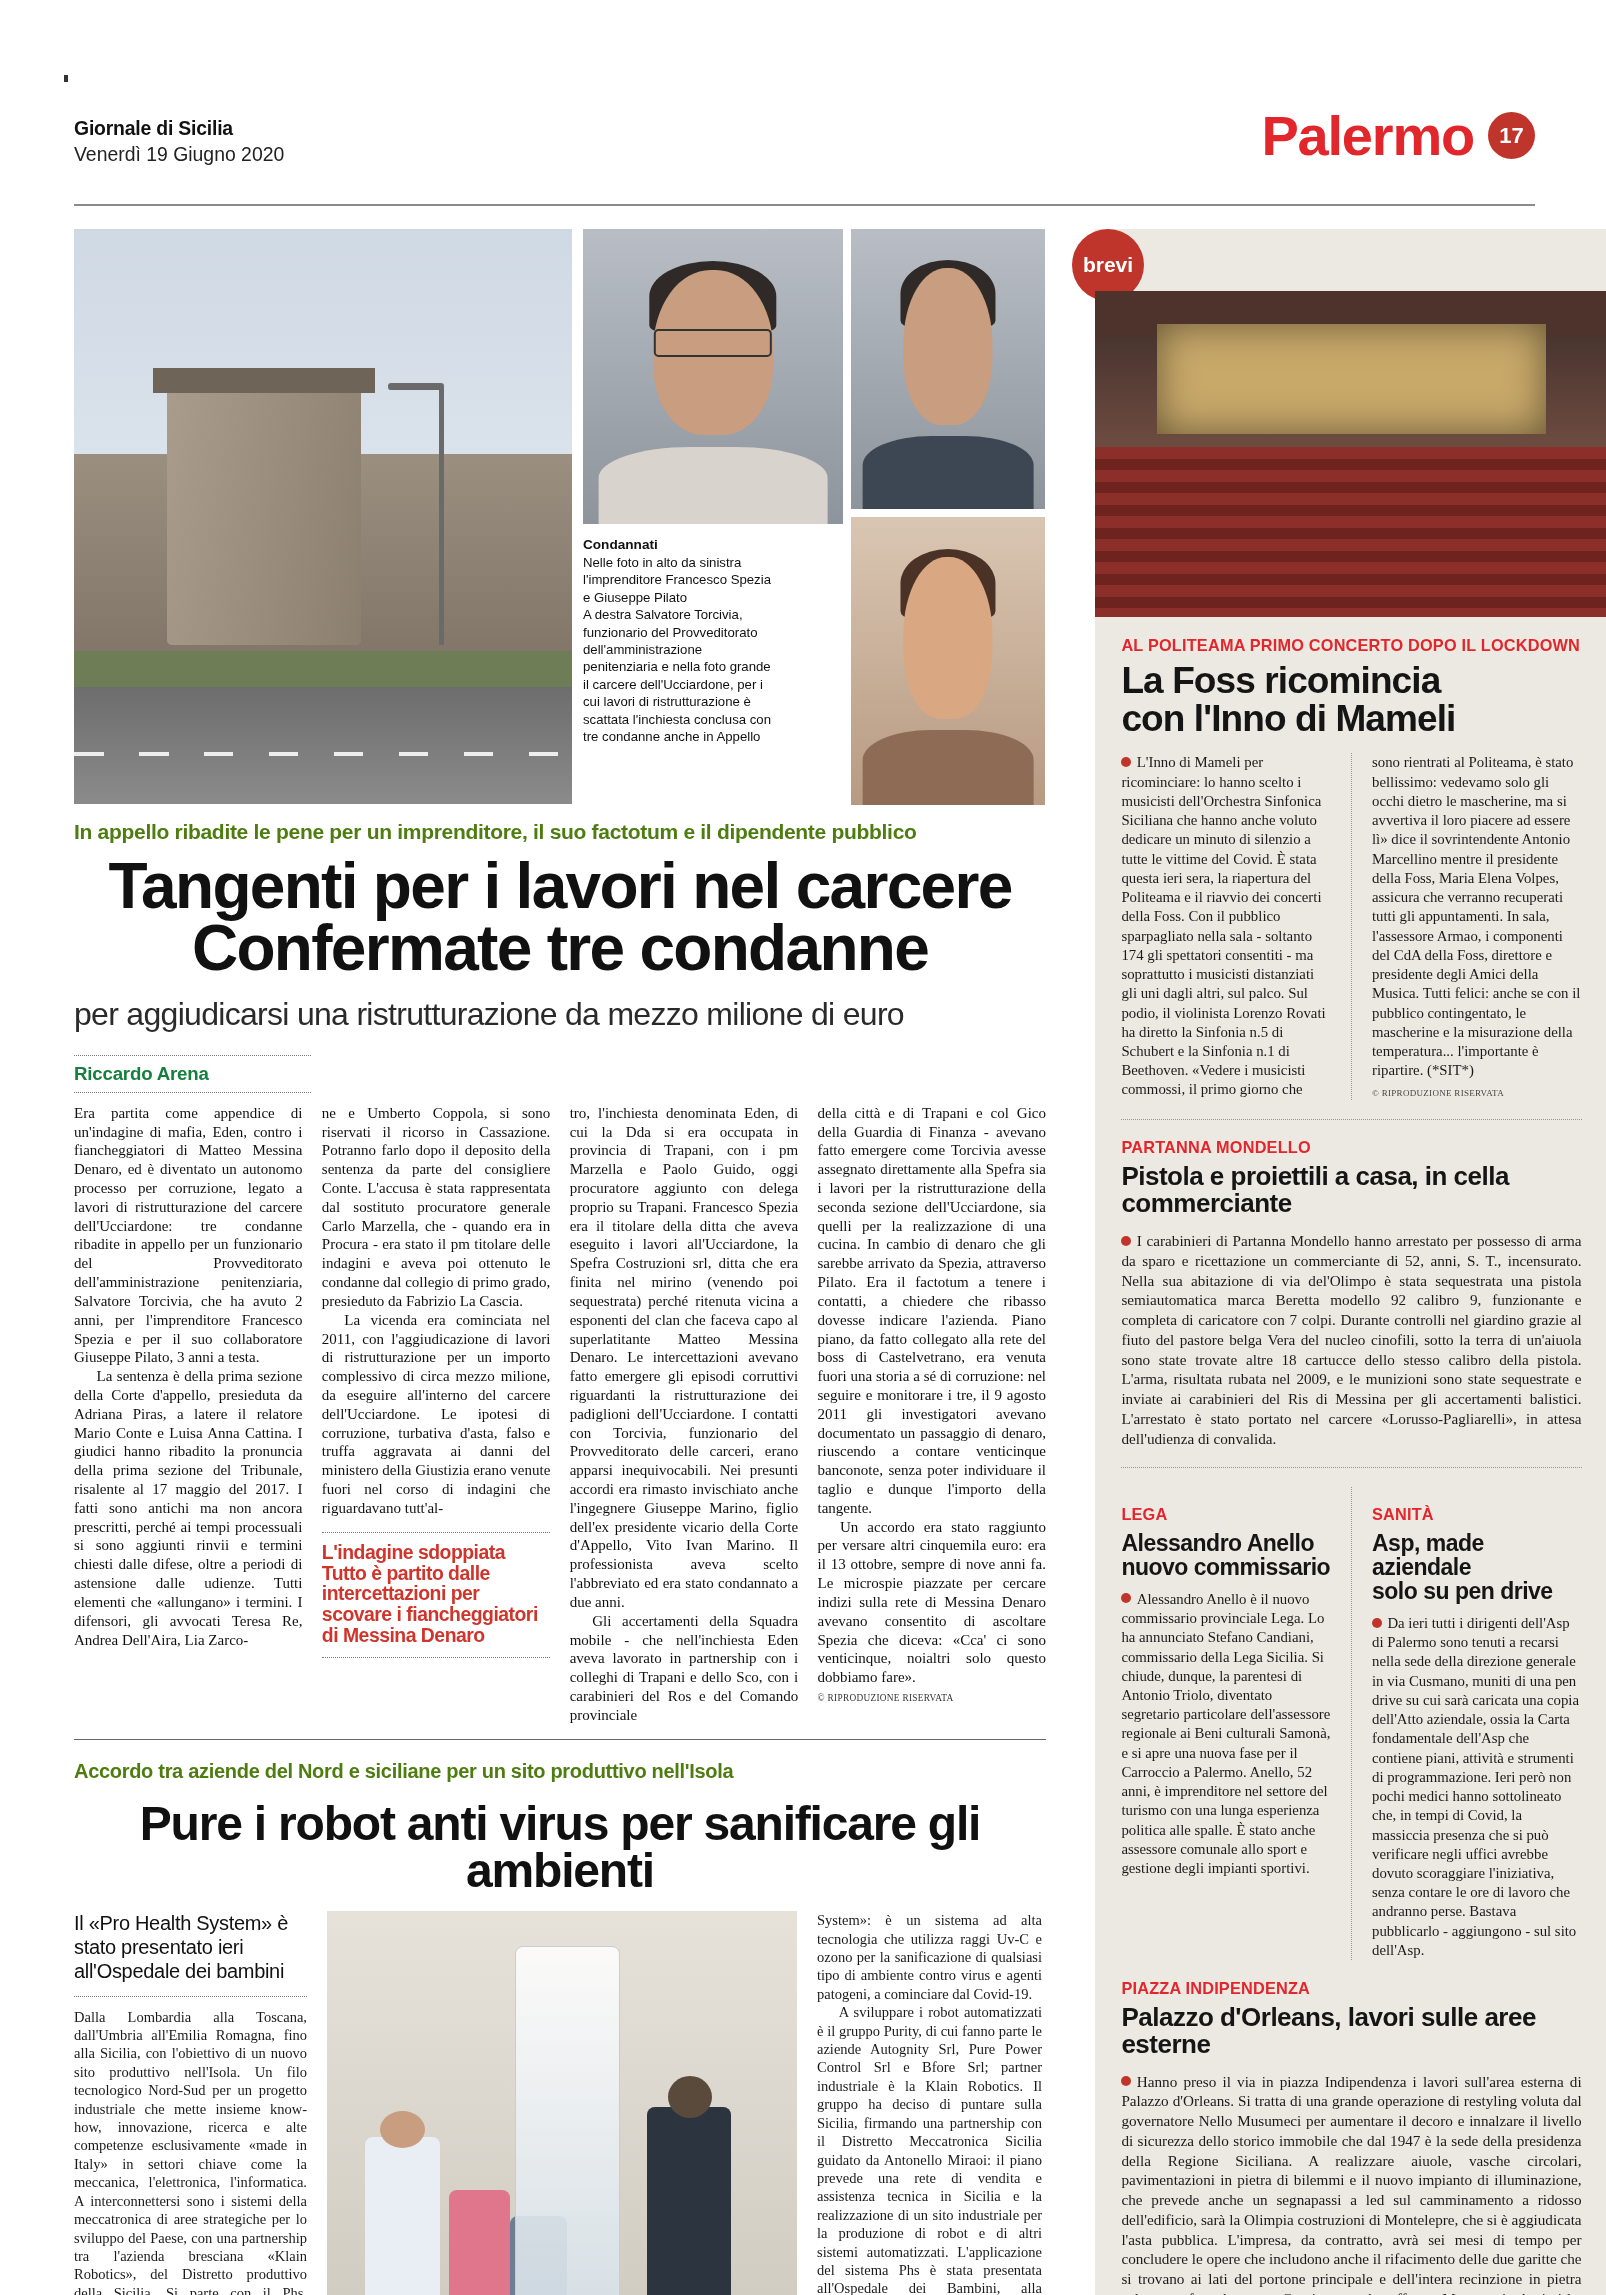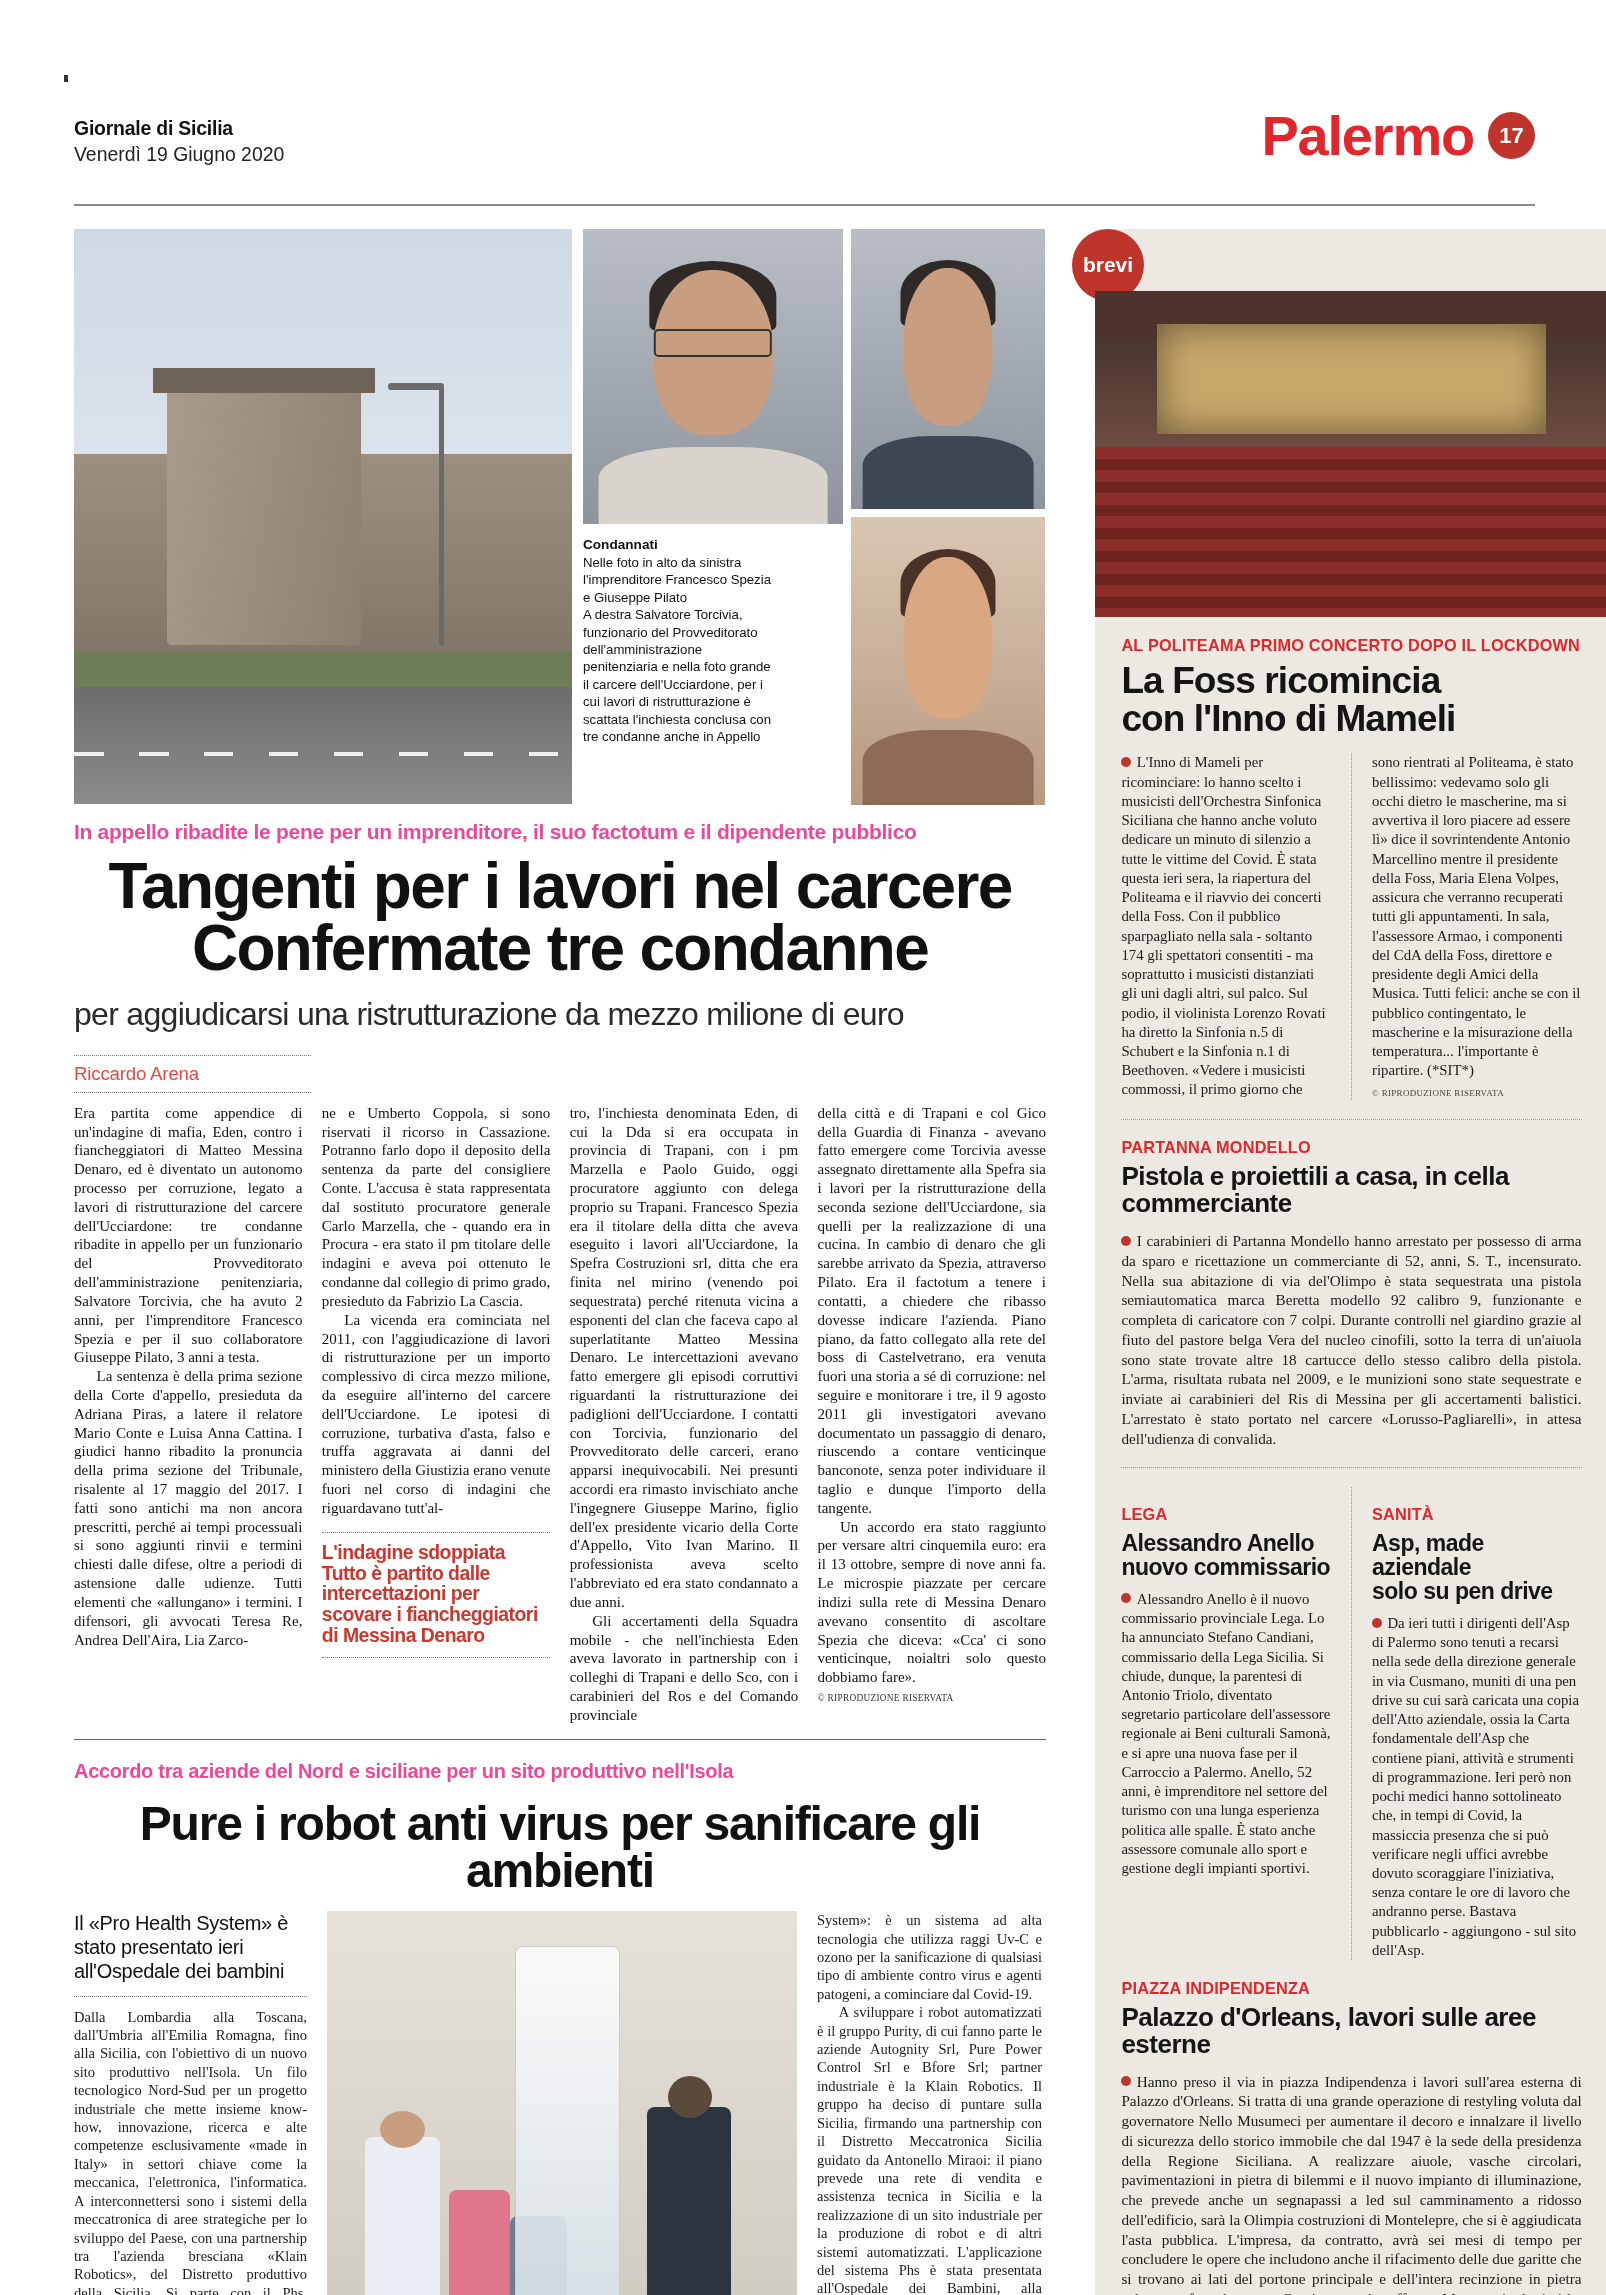--- a/index.html
+++ b/index.html
@@ -23,27 +23,27 @@
 
   .photo-row{position:relative;height:575px;}
   .photo-big{position:absolute;left:0;top:0;width:498px;height:575px;overflow:hidden;}
   .photo-sm1{position:absolute;left:509px;top:0;width:260px;height:295px;overflow:hidden;}
   .photo-sm2{position:absolute;left:777px;top:0;width:194px;height:280px;overflow:hidden;}
   .photo-sm3{position:absolute;left:777px;top:288px;width:194px;height:288px;overflow:hidden;}
 
   .cap-block{position:absolute;left:509px;top:307px;width:194px;font-size:13.2px;line-height:1.32;color:#111;}
   .cap-block b{font-size:13.6px;display:block;}
 
-  .kicker{font-size:21px;font-weight:bold;color:#ec4899;letter-spacing:-0.3px;margin-top:15.5px;}
+  .kicker{font-size:21px;font-weight:bold;color:#4d7c0f;letter-spacing:-0.3px;margin-top:15.5px;}
   .headline{font-size:64px;line-height:0.98;font-weight:bold;letter-spacing:-1.7px;color:#111;margin-top:11px;font-stretch:condensed;text-align:center;}
   .subhead{font-size:32px;line-height:1.12;font-weight:400;letter-spacing:-0.7px;color:#2a2a2a;margin-top:17px;}
 
   .byline-wrap{margin-top:22px;width:237px;}
   .dotrule{border-top:1.6px dotted #777;height:0;}
-  .byline{font-size:18.7px;font-weight:normal;color:#ef4444;padding:7px 0 7px 0;letter-spacing:-0.2px;}
+  .byline{font-size:18.7px;font-weight:bold;color:#15803d;padding:7px 0 7px 0;letter-spacing:-0.2px;}
 
   .body-cols{display:flex;gap:19.4px;margin-top:11px;}
   .bcol{width:233px;}
   .bcol p{font-family:"Liberation Serif",serif;font-size:15px;line-height:1.255;text-align:justify;margin:0;color:#111;-webkit-hyphens:auto;hyphens:auto;}
   .bcol p + p{text-indent:1.5em;}
 
   .pull{margin-top:14px;}
   .pull .dotrule{margin-bottom:9.3px;}
   .pull-text{font-size:19.4px;line-height:1.07;font-weight:bold;color:#d0352c;letter-spacing:-0.5px;}
   .pull .dotrule.bot{margin-top:11px;}

